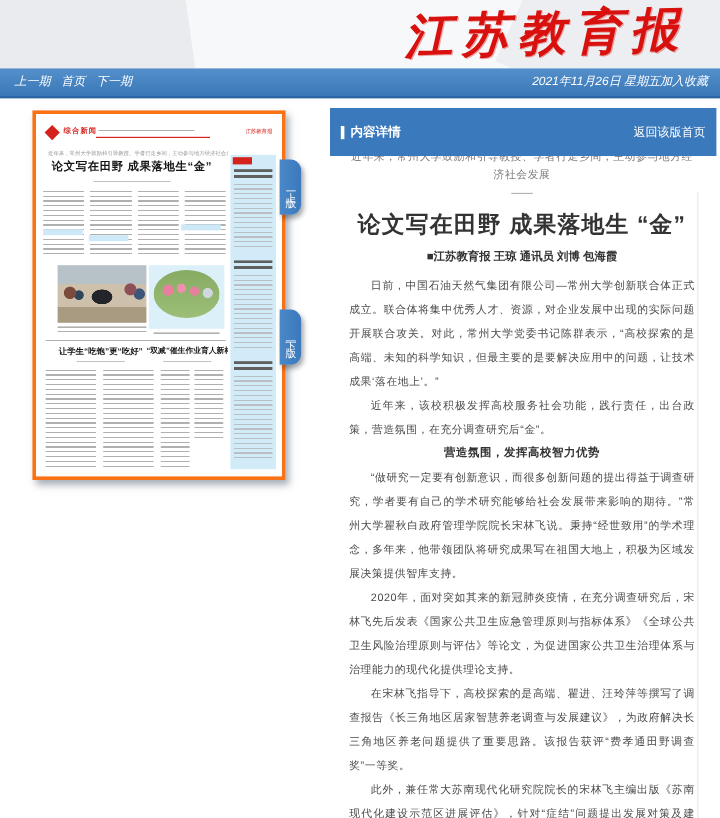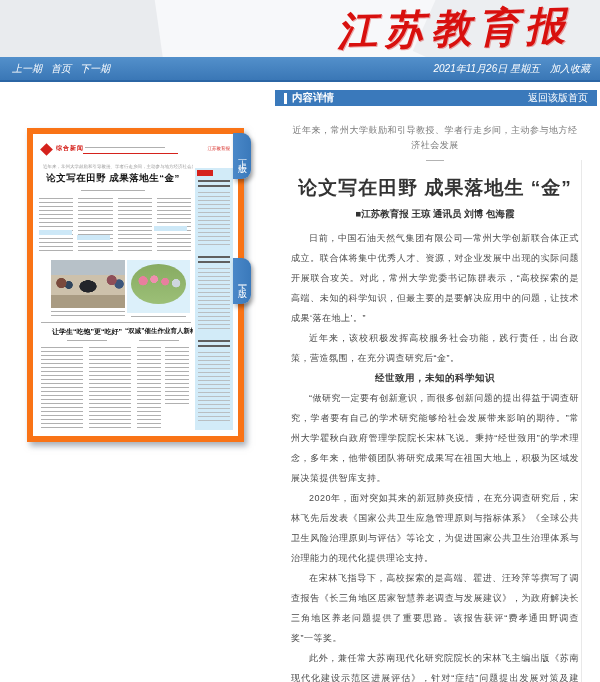--- a/index.html
+++ b/index.html
@@ -25,27 +25,26 @@
   }
   
   .nav{
     position:absolute;left:0;top:57px;width:600px;height:23px;z-index:4;
     background:linear-gradient(#5390cb,#3a77b6);
     border-bottom:2px solid #2b65a4;
     color:#fff;font-size:10px;line-height:23px;font-style:italic;
   }
   .nav-left{position:absolute;left:12px;top:0;display:flex;gap:9px;}
   .nav-left span{cursor:pointer;}
-  .nav-right{position:absolute;right:10px;top:0;display:flex;gap:10px;}
+  .nav-right{position:absolute;right:10px;top:0;display:flex;}
   
   .paper{
     position:absolute;left:27px;top:92px;width:205px;height:302px;z-index:2;
-    background:#fff;border:6px solid #f97316;
+    background:#fff;border:3px solid #f97316;
     box-shadow:3px 4px 6px rgba(110,120,135,.6);
-    margin-top:36px;
   }
   .ft{background-image:repeating-linear-gradient(#b0b0b0 0 1px,transparent 1px 4px);}
   .ft-d{background-image:repeating-linear-gradient(#5f5f5f 0 2px,transparent 2px 5px);}
   .m-diamond{position:absolute;left:9px;top:11px;width:9px;height:9px;background:#d5221c;transform:rotate(45deg);}
   .m-section{position:absolute;left:23px;top:10px;font-size:6px;font-weight:bold;color:#d5221c;letter-spacing:1px;}
   .m-rule{position:absolute;left:50px;top:19px;width:95px;height:1px;background:#d5221c;}
   .m-smalltext{position:absolute;left:52px;top:13px;width:80px;height:3px;}
   .m-paper{position:absolute;right:8px;top:12px;font-size:4.5px;color:#d5221c;white-space:nowrap;}
   .t-kicker{position:absolute;left:10px;top:30px;width:150px;font-size:4.5px;color:#999;white-space:nowrap;overflow:hidden;}
   .t-headline{position:absolute;left:0px;top:38px;width:160px;text-align:center;font-size:9.5px;font-weight:bold;color:#141414;letter-spacing:0.5px;white-space:nowrap;overflow:hidden;}
@@ -102,21 +101,21 @@
     border-radius:0 9px 9px 0;
     box-shadow:2px 3px 4px rgba(0,0,0,.35);
     color:#fff;font-size:9px;
     display:flex;align-items:center;justify-content:center;
     writing-mode:vertical-rl;letter-spacing:2px;cursor:pointer;
   }
   .tab-prev{top:133px;}
   .tab-next{top:258px;}
   
   .detail-bar{
-    position:absolute;left:275px;top:90px;width:322px;height:16px;z-index:2;
+    position:absolute;left:275px;top:90px;width:322px;height:40px;z-index:2;
     background:#3a79bb;color:#fff;
     display:flex;align-items:center;justify-content:space-between;
     box-sizing:border-box;padding:0 9px;font-size:10.5px;
   }
   .detail-label{font-weight:bold;display:flex;align-items:center;gap:5px;}
   .detail-label .bar{display:inline-block;width:3px;height:11px;background:#fff;}
   .back-link{cursor:pointer;font-size:10px;}
   .article{
     position:absolute;left:275px;top:114px;width:322px;
     box-sizing:border-box;padding:9px 18px 0 16px;background:#fff;
@@ -208,21 +207,21 @@
 </div>
 
 <div class="article">
   <div class="a-kicker">近年来，常州大学鼓励和引导教授、学者行走乡间，主动参与地方经济社会发展</div>
   <div class="a-dash">——</div>
   <h1 class="a-title">论文写在田野 成果落地生 “金”</h1>
   <div class="a-byline">■江苏教育报 王琼 通讯员 刘博 包海霞</div>
   <div class="blocks">
     <p>日前，中国石油天然气集团有限公司—常州大学创新联合体正式成立。联合体将集中优秀人才、资源，对企业发展中出现的实际问题开展联合攻关。对此，常州大学党委书记陈群表示，“高校探索的是高端、未知的科学知识，但最主要的是要解决应用中的问题，让技术成果‘落在地上’。”</p>
     <p>近年来，该校积极发挥高校服务社会功能，践行责任，出台政策，营造氛围，在充分调查研究后“金”。</p>
-    <h3>经世致用，未知的科学知识</h3>
+    <h3>营造氛围，发挥高校智力优势</h3>
     <p>“做研究一定要有创新意识，而很多创新问题的提出得益于调查研究，学者要有自己的学术研究能够给社会发展带来影响的期待。”常州大学瞿秋白政府管理学院院长宋林飞说。秉持“经世致用”的学术理念，多年来，他带领团队将研究成果写在祖国大地上，积极为区域发展决策提供智库支持。</p>
     <p>2020年，面对突如其来的新冠肺炎疫情，在充分调查研究后，宋林飞先后发表《国家公共卫生应急管理原则与指标体系》《全球公共卫生风险治理原则与评估》等论文，为促进国家公共卫生治理体系与治理能力的现代化提供理论支持。</p>
     <p>在宋林飞指导下，高校探索的是高端、瞿进、汪玲萍等撰写了调查报告《长三角地区居家智慧养老调查与发展建议》，为政府解决长三角地区养老问题提供了重要思路。该报告获评“费孝通田野调查奖”一等奖。</p>
     <p>此外，兼任常大苏南现代化研究院院长的宋林飞主编出版《苏南现代化建设示范区进展评估》，针对“症结”问题提出发展对策及建议。</p>
 
   </div>
 </div>
 
 <div class="vrule"></div>
 

